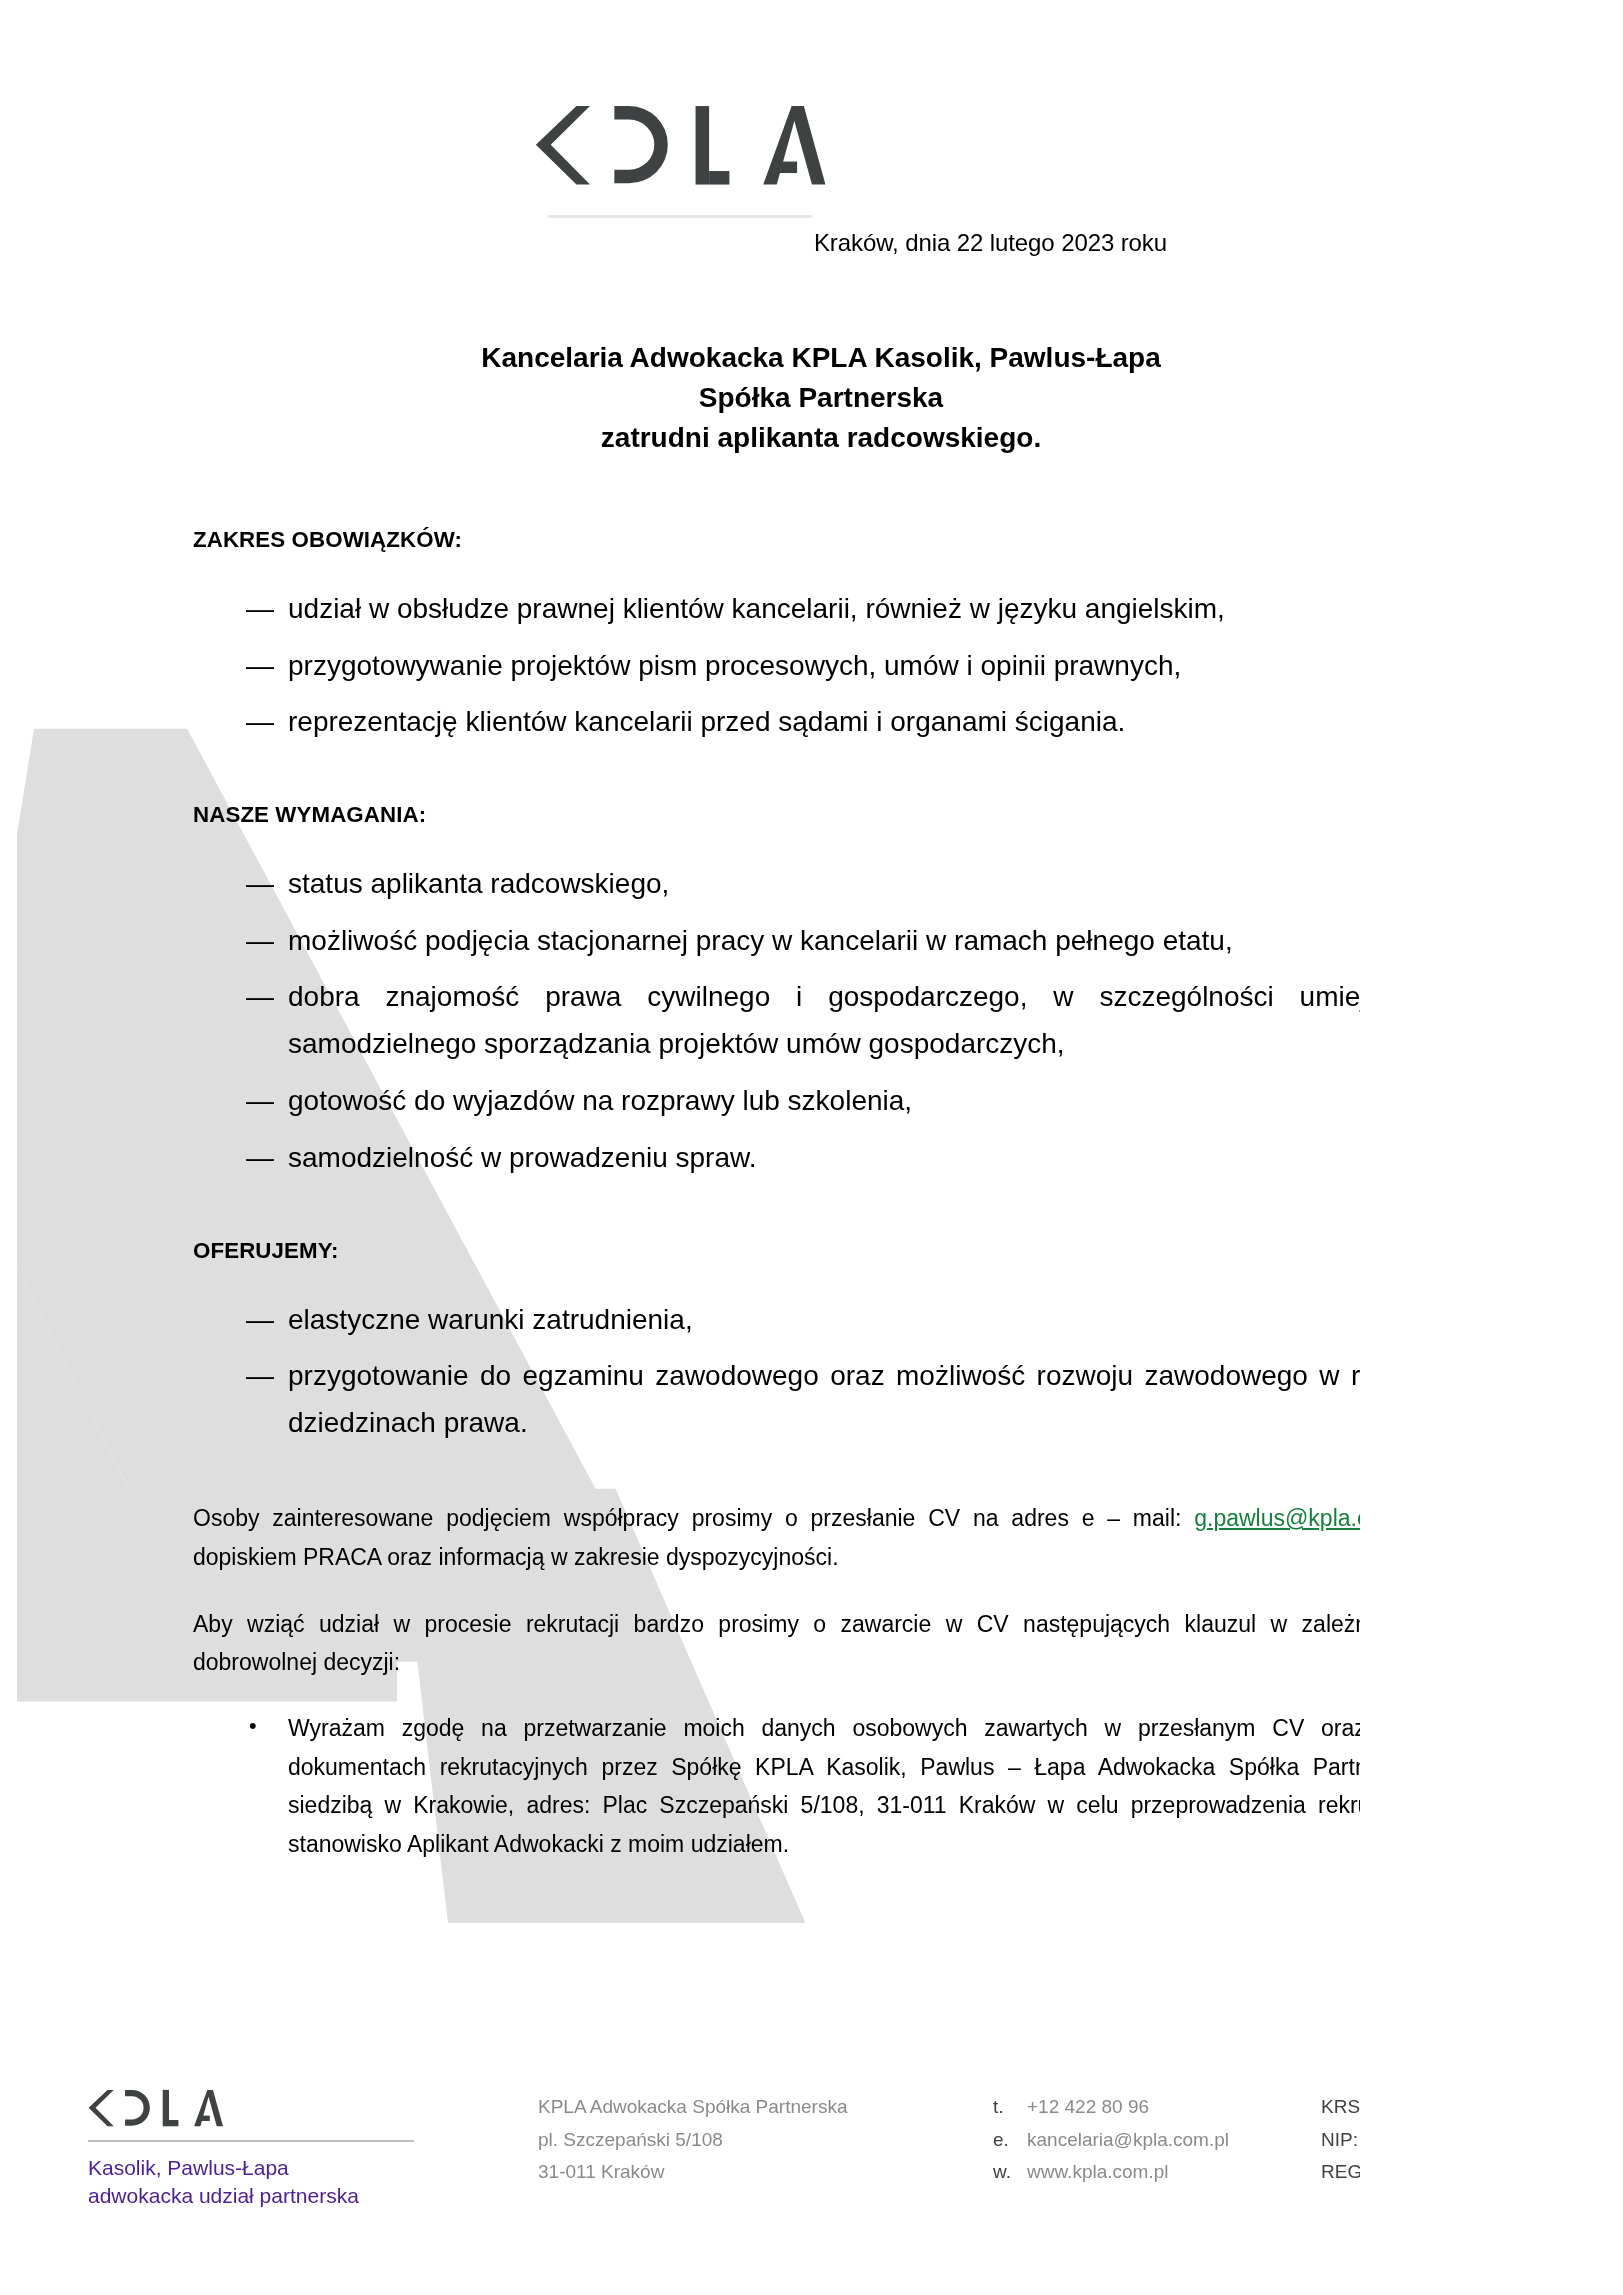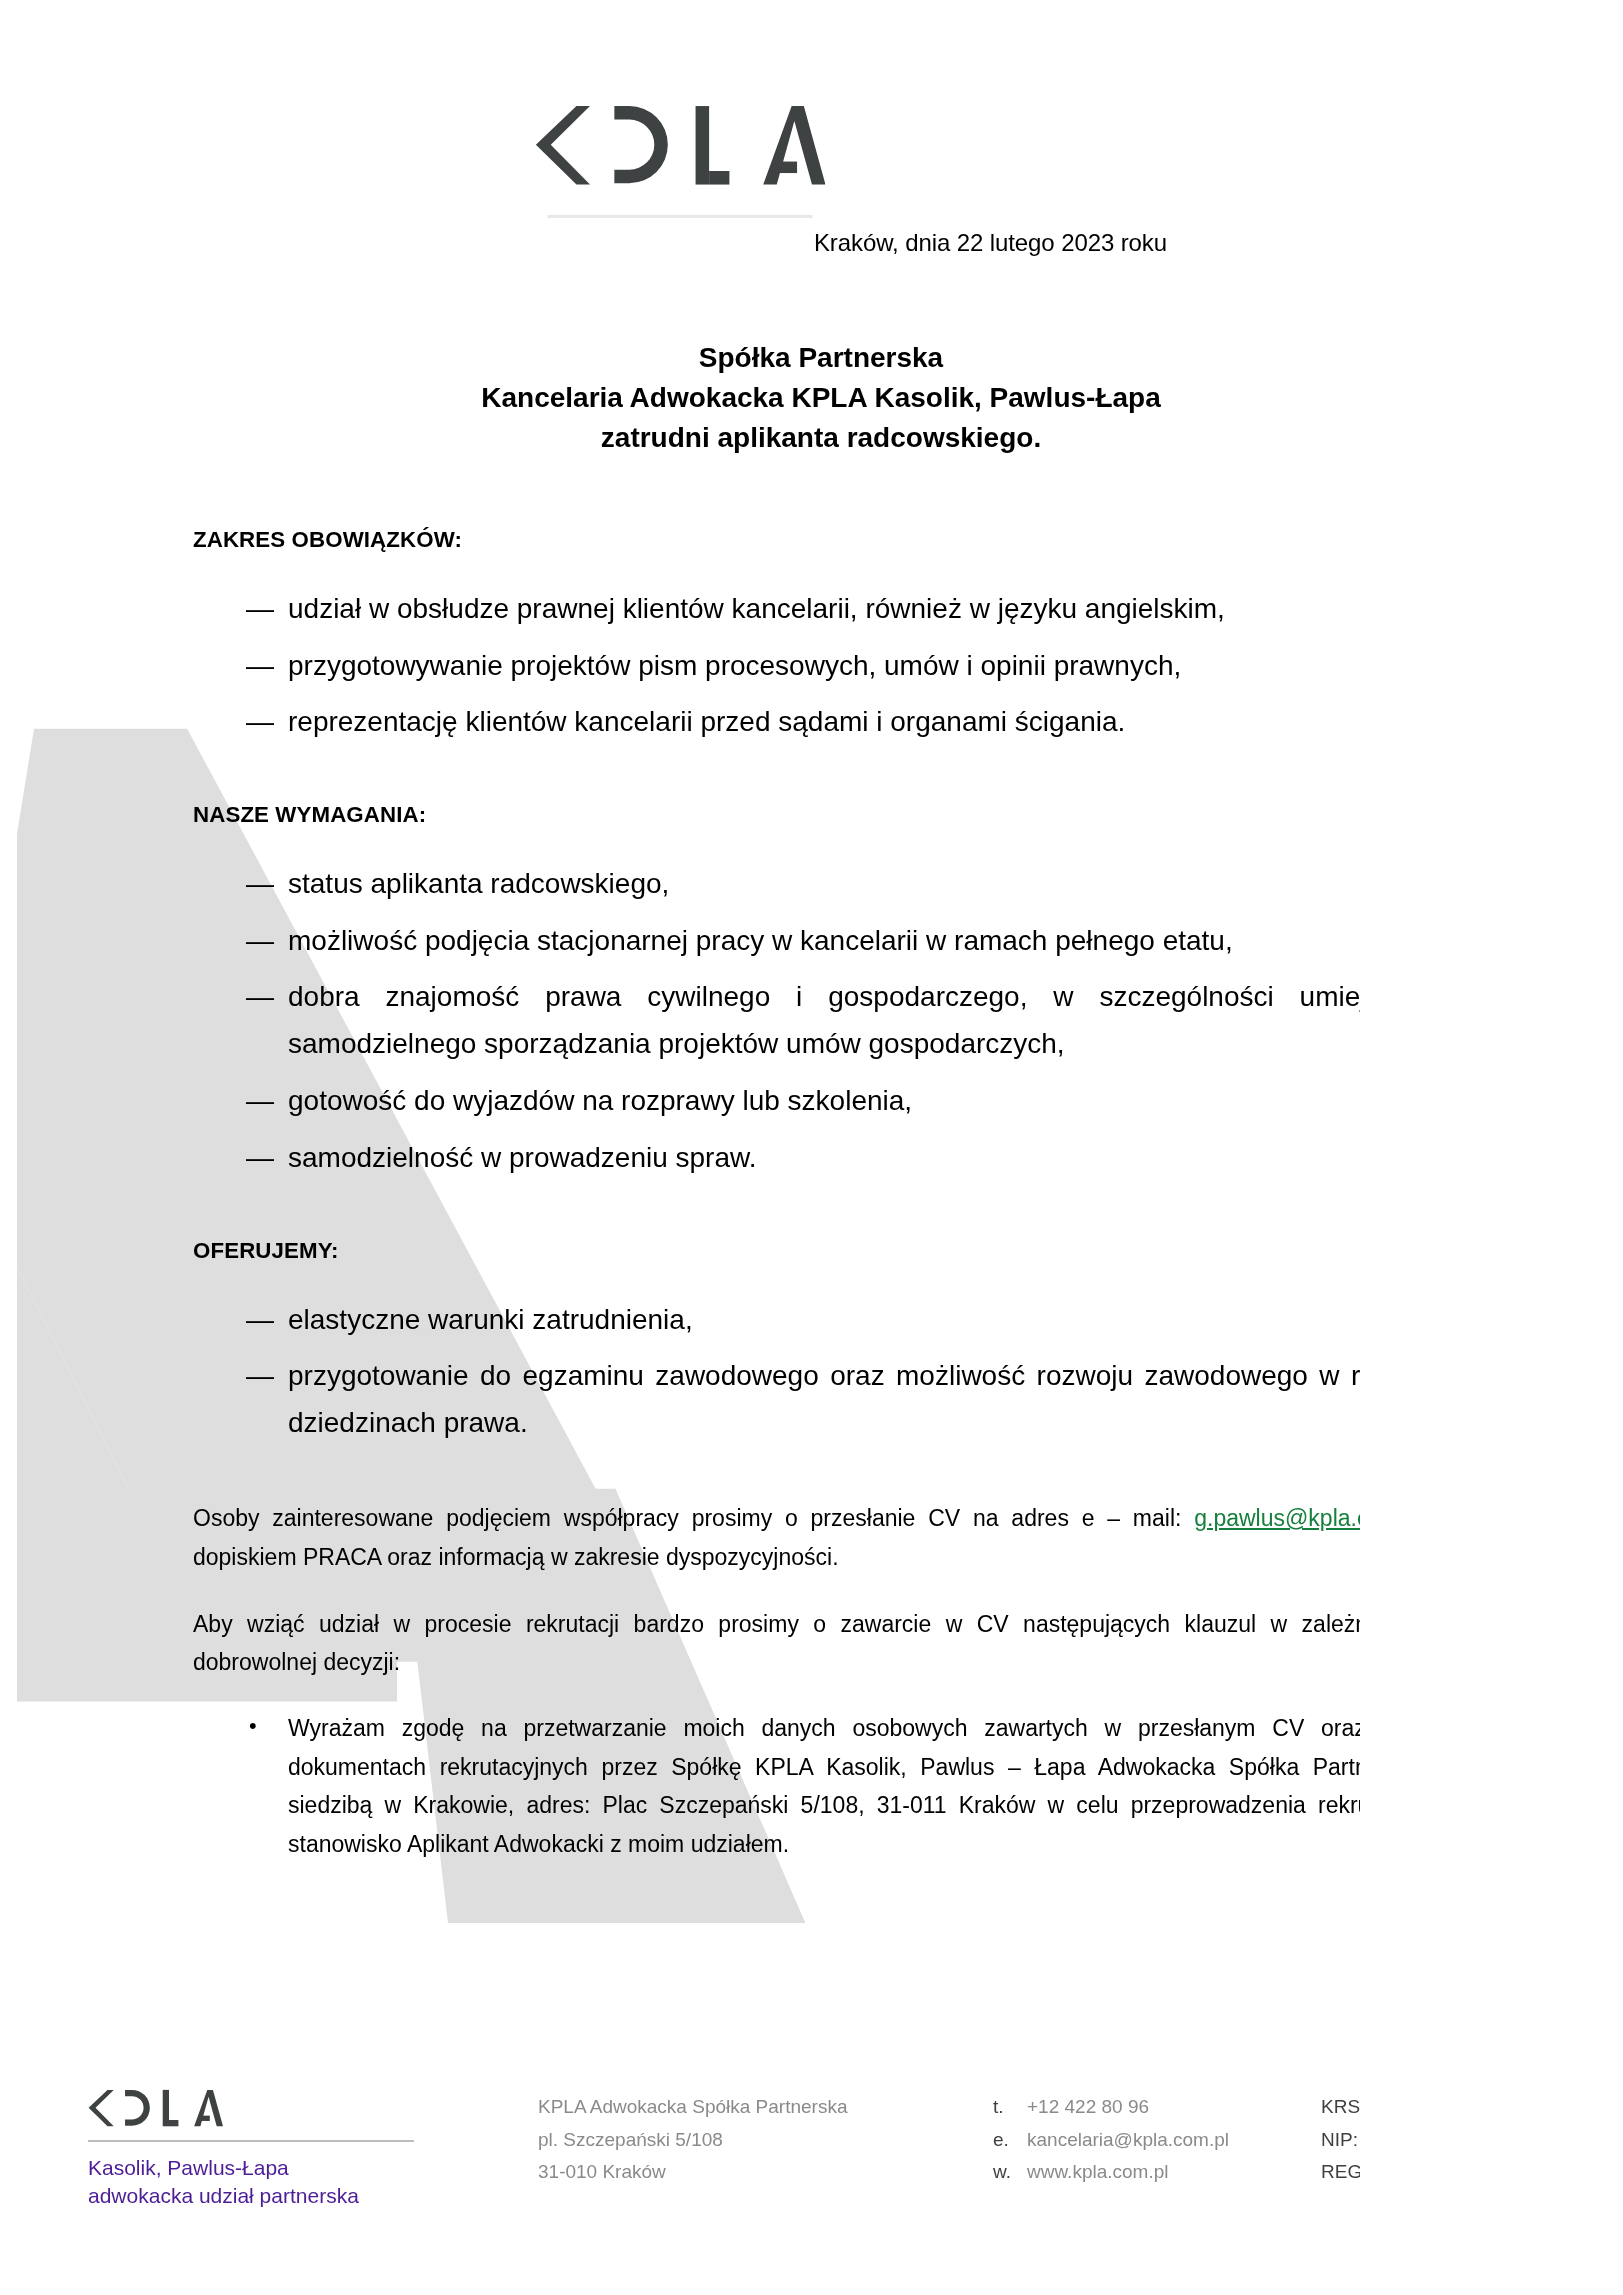--- a/index.html
+++ b/index.html
@@ -217,22 +217,22 @@
       <rect x="352" y="88" width="36" height="17"></rect>
     </svg>
     <div class="logo-rule-header"></div>
 
     <div class="date-line">Kraków, dnia 22 lutego 2023 roku</div>
   </div>
 
   <div class="content">
 
     <div class="headline">
+      <div>Kancelaria Adwokacka KPLA Kasolik, Pawlus-Łapa</div>
       <div>Spółka Partnerska</div>
-      <div>Kancelaria Adwokacka KPLA Kasolik, Pawlus-Łapa</div>
       <div>zatrudni aplikanta radcowskiego.</div>
     </div>
 
     <div class="section-head first">ZAKRES OBOWIĄZKÓW:</div>
     <ul class="dash-list">
       <li>
         <span class="txt">udział w obsłudze prawnej klientów kancelarii, również w języku angielskim,</span>
       </li>
       <li>
         <span class="txt">przygotowywanie projektów pism procesowych, umów i opinii prawnych,</span>
@@ -297,21 +297,21 @@
         <rect x="352" y="88" width="36" height="17"></rect>
       </svg>
       <div class="footer-rule"></div>
       <div class="footer-logo-text">Kasolik, Pawlus-Łapa</div>
       <div class="footer-logo-text" style="margin-top:0">adwokacka udział partnerska</div>
     </div>
 
     <div class="footer-col address">
       <div class="row">KPLA Adwokacka Spółka Partnerska</div>
       <div class="row">pl. Szczepański 5/108</div>
-      <div class="row">31-010 Kraków</div>
+      <div class="row">31-011 Kraków</div>
     </div>
 
     <div class="footer-col contact">
       <div class="row">
         <span class="lbl">t.</span><span>+12 422 80 96</span>
       </div>
       <div class="row">
         <span class="lbl">e.</span><span>kancelaria@kpla.com.pl</span>
       </div>
       <div class="row">

